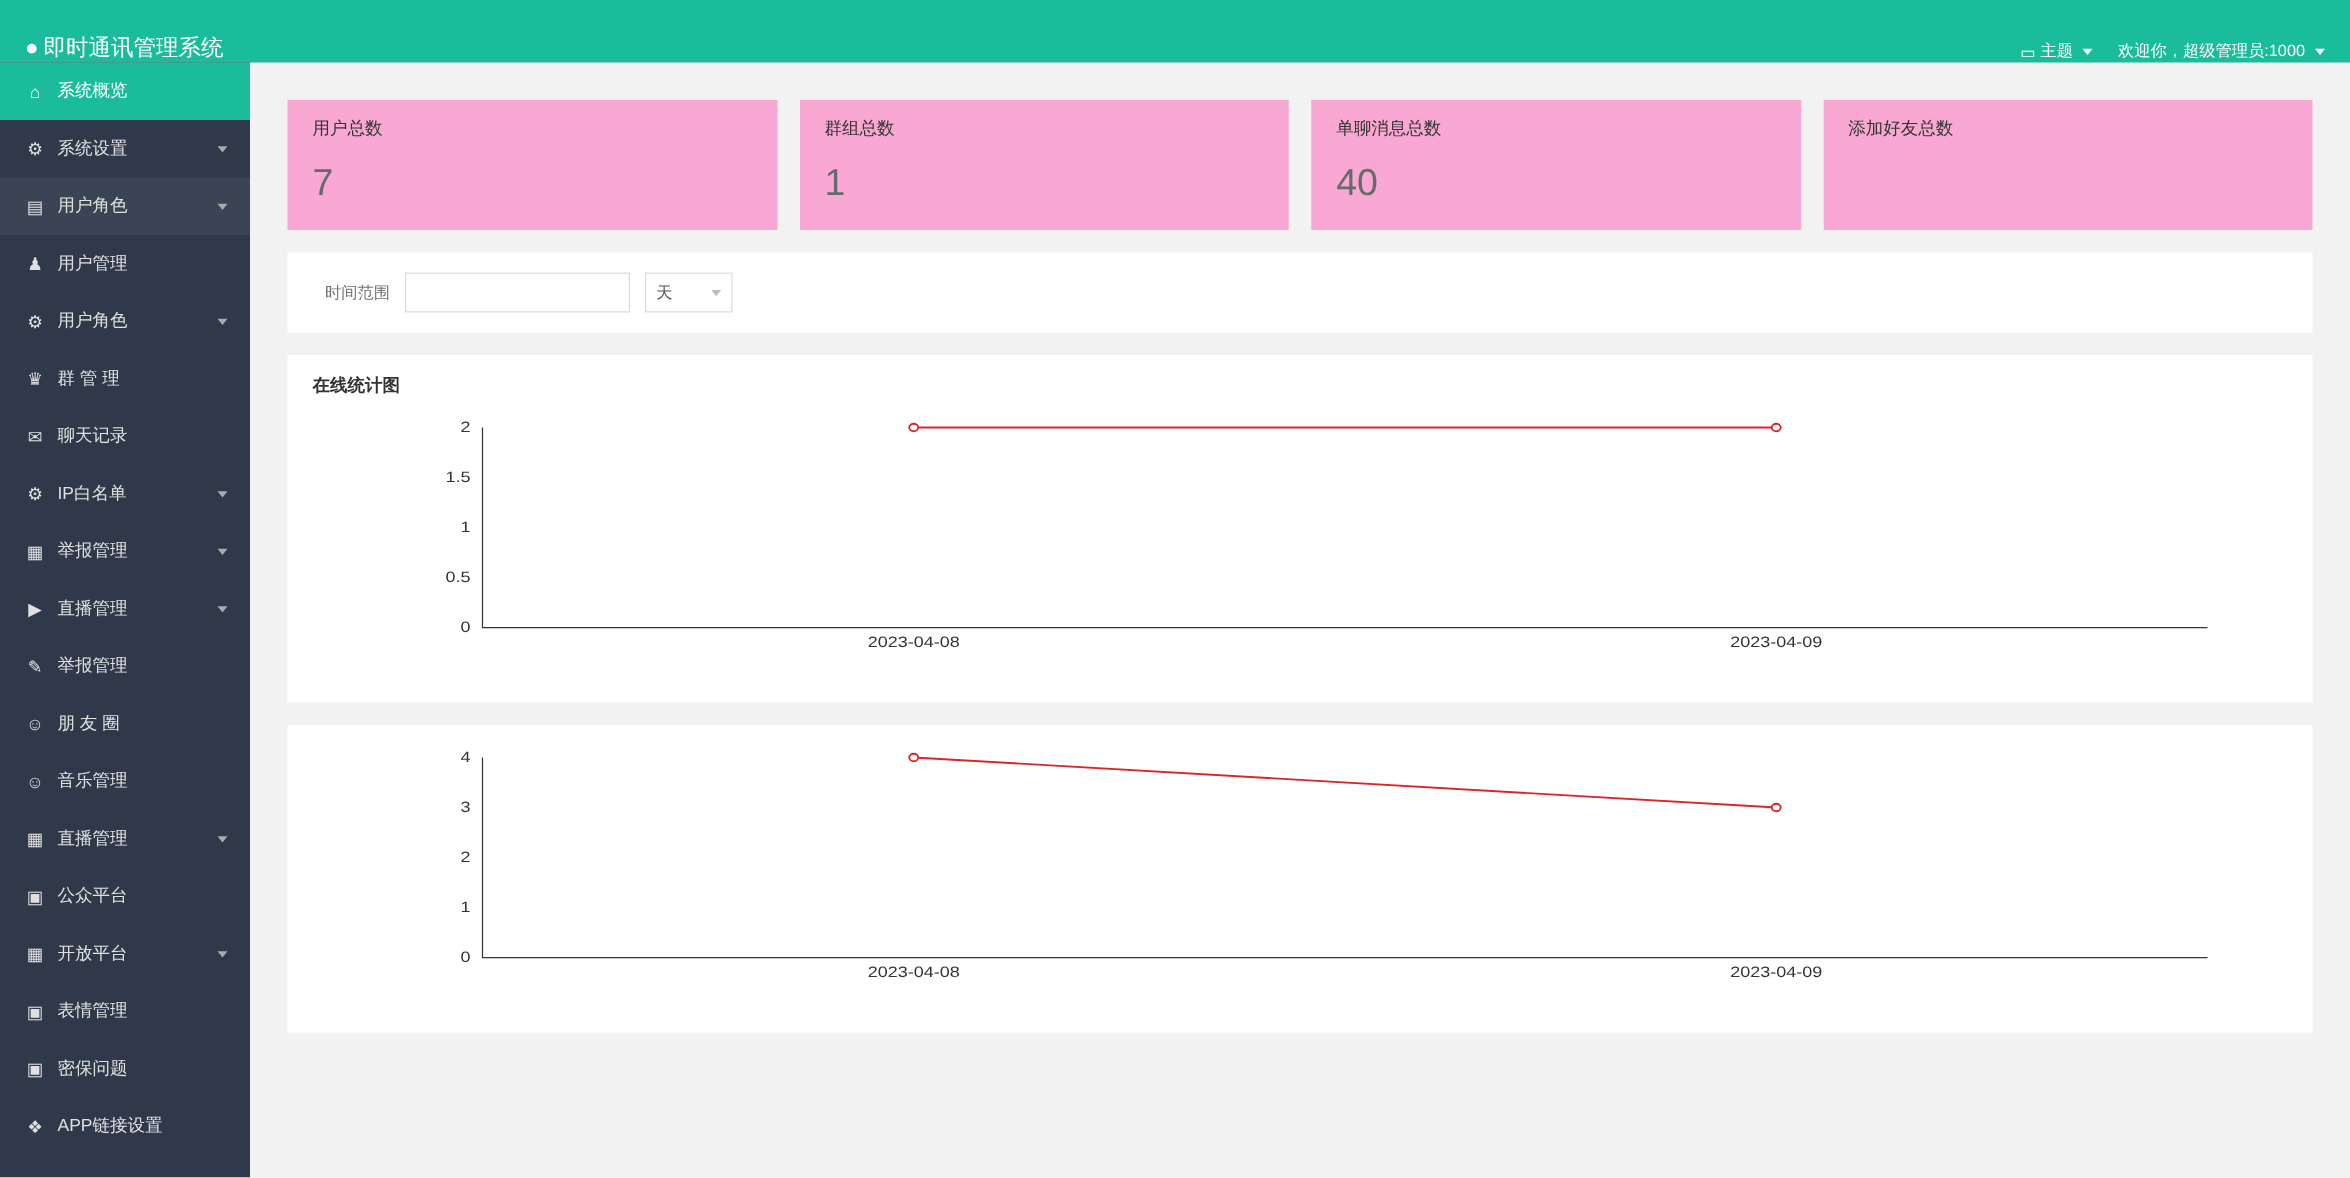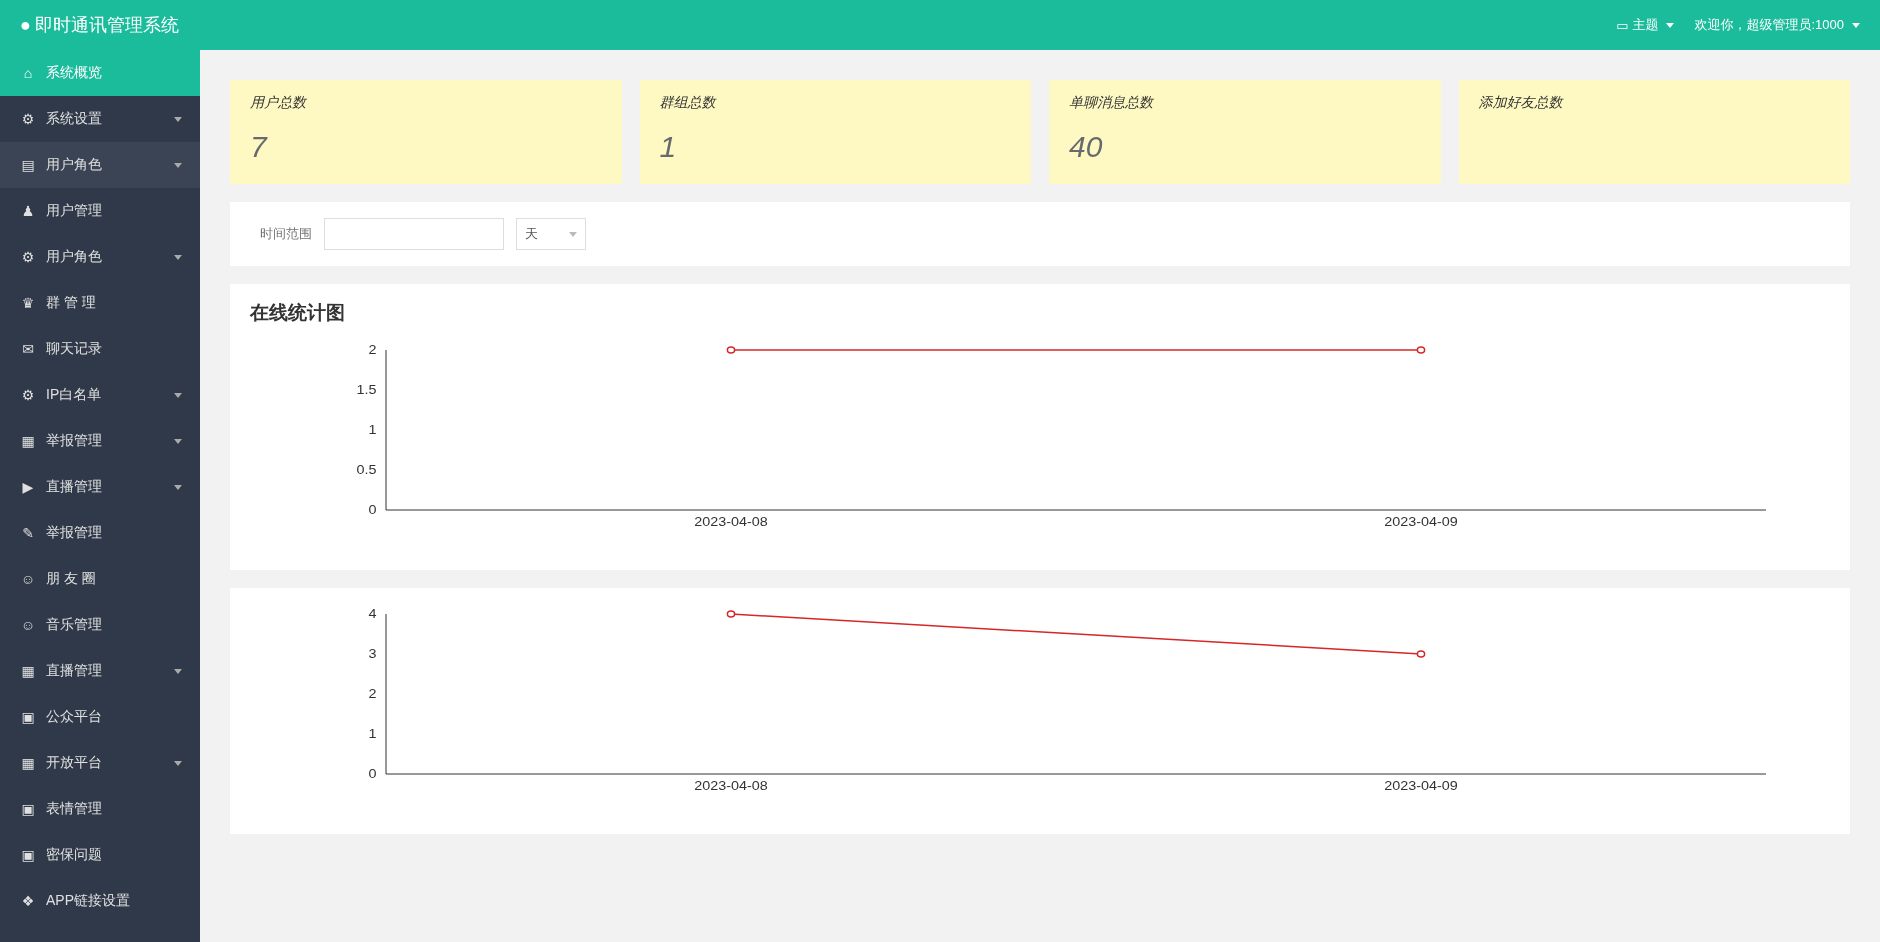--- a/index.html
+++ b/index.html
@@ -1,46 +1,46 @@
 <!DOCTYPE html>
 <html><head>
 <meta charset="utf-8">
 <style>
 * { margin: 0; padding: 0; box-sizing: border-box; }
 body { font-family: Arial, "Microsoft YaHei", sans-serif; background: #f2f2f2; width: 1880px; height: 942px; overflow: hidden; }
 
-.header { background: #1abc9c; height: 50px; display: flex; align-items: center; justify-content: space-between; padding: 0 20px; color: #fff; }
+.header { background: #1abc9c; height: 50px; display: flex; align-items: flex-end; justify-content: space-between; padding: 0 20px; color: #fff; }
 .header-left { display: flex; align-items: center; font-size: 18px; font-weight: 500; }
 .header-left::before { content: "●"; margin-right: 4px; }
 .header-right { display: flex; align-items: center; gap: 20px; font-size: 13px; }
 .header-item { display: flex; align-items: center; cursor: pointer; gap: 4px; }
 .caret-down { display: inline-block; width: 0; height: 0; border-left: 4px solid transparent; border-right: 4px solid transparent; border-top: 5px solid #fff; margin-left: 4px; }
 
 .container { display: flex; height: calc(100% - 50px); }
 .sidebar { width: 200px; background: #2f3949; color: #e0e0e0; overflow-y: auto; flex-shrink: 0; }
 .sidebar-item { display: flex; align-items: center; padding: 0 20px; height: 46px; font-size: 14px; cursor: pointer; position: relative; }
 .sidebar-item.active { background: #1abc9c; color: #fff; }
 .sidebar-item.selected { background: #3a4454; }
 .sidebar-item .icon { width: 16px; text-align: center; margin-right: 10px; font-size: 14px; }
 .sidebar-item .caret { position: absolute; right: 18px; width: 0; height: 0; border-left: 4px solid transparent; border-right: 4px solid transparent; border-top: 5px solid #aaa; }
 
 .main { flex: 1; padding: 30px; overflow-y: auto; }
 .stats-row { display: flex; gap: 18px; margin-bottom: 18px; }
-.stat-card { flex: 1; background: #fef9c3; padding: 14px 20px 20px; font-style: italic; }
+.stat-card { flex: 1; background: #f9a8d4; padding: 14px 20px 20px; }
 .stat-label { font-size: 14px; color: #333; margin-bottom: 18px; }
 .stat-value { font-size: 30px; color: #676a6c; font-weight: 400; }
 
 .filter-row { background: #fff; padding: 16px 30px; margin-bottom: 18px; display: flex; align-items: center; gap: 12px; }
 .filter-label { font-size: 13px; color: #737373; }
 .filter-input { width: 180px; height: 32px; border: 1px solid #ddd; padding: 0 8px; font-size: 13px; }
 .filter-select { width: 70px; height: 32px; border: 1px solid #ddd; padding: 0 8px; font-size: 13px; display: flex; align-items: center; justify-content: space-between; cursor: pointer; color: #555; }
 .filter-select .sel-caret { width: 0; height: 0; border-left: 4px solid transparent; border-right: 4px solid transparent; border-top: 5px solid #bbb; }
 
 .chart-card { background: #fff; padding: 16px 20px 30px; margin-bottom: 18px; }
-.chart-title { font-size: 19px; font-weight: bold; color: #333; margin-bottom: 14px; }
+.chart-title { font-size: 14px; font-weight: bold; color: #333; margin-bottom: 14px; }
 .chart-area { position: relative; height: 200px; margin-left: 100px; margin-right: 40px; }
 .chart-svg { width: 100%; height: 100%; }
 .axis-line { stroke: #333; stroke-width: 1; fill: none; }
 .data-line { stroke: #d62728; stroke-width: 1.5; fill: none; }
 .data-point { fill: #fff; stroke: #d62728; stroke-width: 1.5; }
 .y-label { font-size: 12px; fill: #333; text-anchor: end; }
 .x-label { font-size: 12px; fill: #333; text-anchor: middle; }
 </style>
 </head>
 <body>

